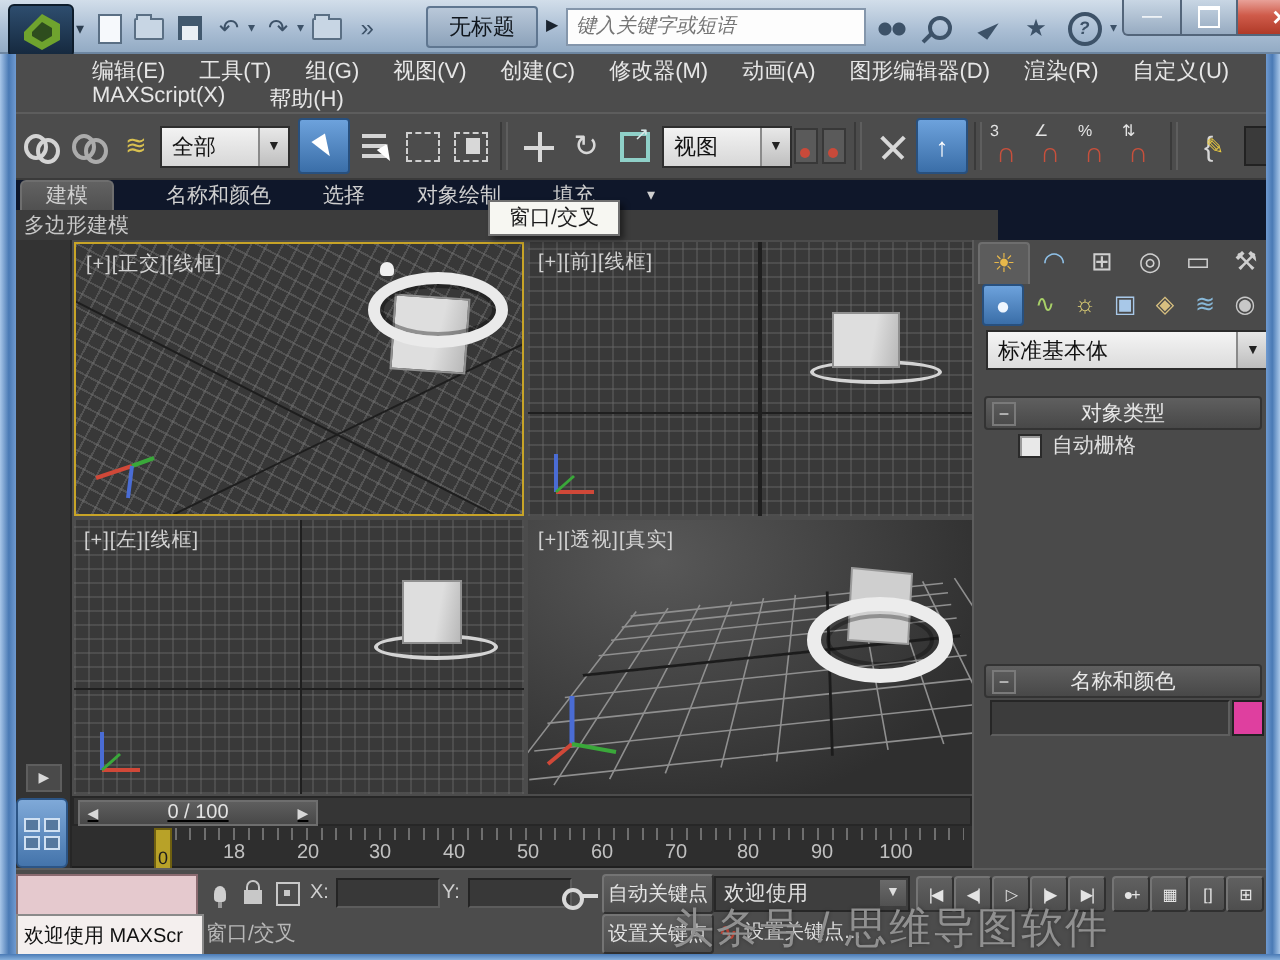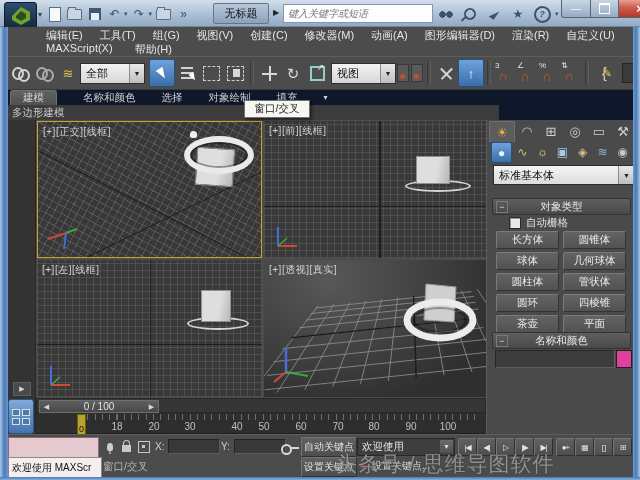--- a/index.html
+++ b/index.html
@@ -151,21 +151,21 @@
   .namefield{position:absolute;left:8px;top:230px;width:118px;height:16px;background:#3c3c3c;
     border:1px solid;border-color:#262626 #5e5e5e #5e5e5e #262626;}
   .swatch{position:absolute;left:129px;top:230px;width:14px;height:16px;border:1px solid #222;}
   
   .layoutbtn{left:8px;top:399px;width:26px;height:35px;background:linear-gradient(#7fa9d8,#4474ab);
     border:1px solid #2c5586;border-radius:3px;display:flex;align-items:center;justify-content:center;z-index:5;}
   .layoutbtn .g{display:grid;grid-template-columns:8px 8px;grid-template-rows:7px 7px;gap:2px;}
   .layoutbtn .g i{background:#55789e;border:1px solid #cfe0f2;}
   .timeslider{left:36px;top:398px;width:450px;height:15px;background:#353535;border:1px solid #272727;}
   .ts-handle{position:absolute;left:2px;top:1px;width:118px;height:11px;background:linear-gradient(#5e5e5e,#484848);
-    border:1px solid #6e6e6e;display:flex;align-items:flex-end;}
+    border:1px solid #6e6e6e;display:flex;align-items:flex-end;text-decoration:underline;}
   .ts-arrow{width:13px;height:100%;display:flex;align-items:center;justify-content:center;color:#d8d8d8;font-size:7px;}
   .ts-label{flex:1;text-align:center;color:#e4e4e4;font-size:10px;}
   .ruler{left:36px;top:413px;width:450px;height:21px;background:#2e2e2e;border-bottom:1px solid #1f1f1f;}
   .ruler-ticks{position:absolute;left:44px;right:4px;top:1px;height:6px;
     background:repeating-linear-gradient(90deg,#6e6e6e 0 1px,transparent 1px 7.3px);}
   .rlab{position:absolute;top:8px;transform:translateX(-50%);color:#c0c0c0;font-size:10px;}
   .marker{position:absolute;left:41px;top:1px;width:7px;height:19px;background:#b8a228;border:1px solid #6e5f10;
     color:#1c1c1c;font-size:9px;display:flex;align-items:flex-end;justify-content:center;}
   
   .statusbar{left:8px;top:434px;width:625px;height:43px;background:#4c4c4c;border-top:1px solid #5e5e5e;}
@@ -463,32 +463,20 @@
       <span class="dd">▼</span>
     </div>
     <div class="rollout" style="top:78px">
       <span class="minus">−</span>
       <span>对象类型</span>
     </div>
     <div class="autogrid">
       <i class="chk"></i>
       <span>自动栅格</span>
     </div>
-    <div class="objgrid">
-      <div class="objbtn">长方体</div>
-      <div class="objbtn">圆锥体</div>
-      <div class="objbtn">球体</div>
-      <div class="objbtn">几何球体</div>
-      <div class="objbtn">圆柱体</div>
-      <div class="objbtn">管状体</div>
-      <div class="objbtn">圆环</div>
-      <div class="objbtn">四棱锥</div>
-      <div class="objbtn">茶壶</div>
-      <div class="objbtn">平面</div>
-    </div>
     <div class="rollout" style="top:212px">
       <span class="minus">−</span>
       <span>名称和颜色</span>
     </div>
     <div class="namefield"></div>
     <div class="swatch" style="background:#df3f9f"></div>
   </div>
 
   <div class="a layoutbtn">
     <span class="g">
@@ -504,21 +492,21 @@
       <span class="ts-label">0 / 100</span>
       <span class="ts-arrow">▶</span>
     </div>
   </div>
   <div class="a ruler">
     <div class="ruler-ticks"></div>
     <div class="marker">0</div>
     <span class="rlab" style="left:81px">18</span>
     <span class="rlab" style="left:118px">20</span>
     <span class="rlab" style="left:154px">30</span>
-    <span class="rlab" style="left:201px">40</span>
+    <span class="rlab" style="left:191px">40</span>
     <span class="rlab" style="left:228px">50</span>
     <span class="rlab" style="left:265px">60</span>
     <span class="rlab" style="left:302px">70</span>
     <span class="rlab" style="left:338px">80</span>
     <span class="rlab" style="left:375px">90</span>
     <span class="rlab" style="left:412px">100</span>
   </div>
 
   <div class="a statusbar">
     <div class="listener-top"></div>

